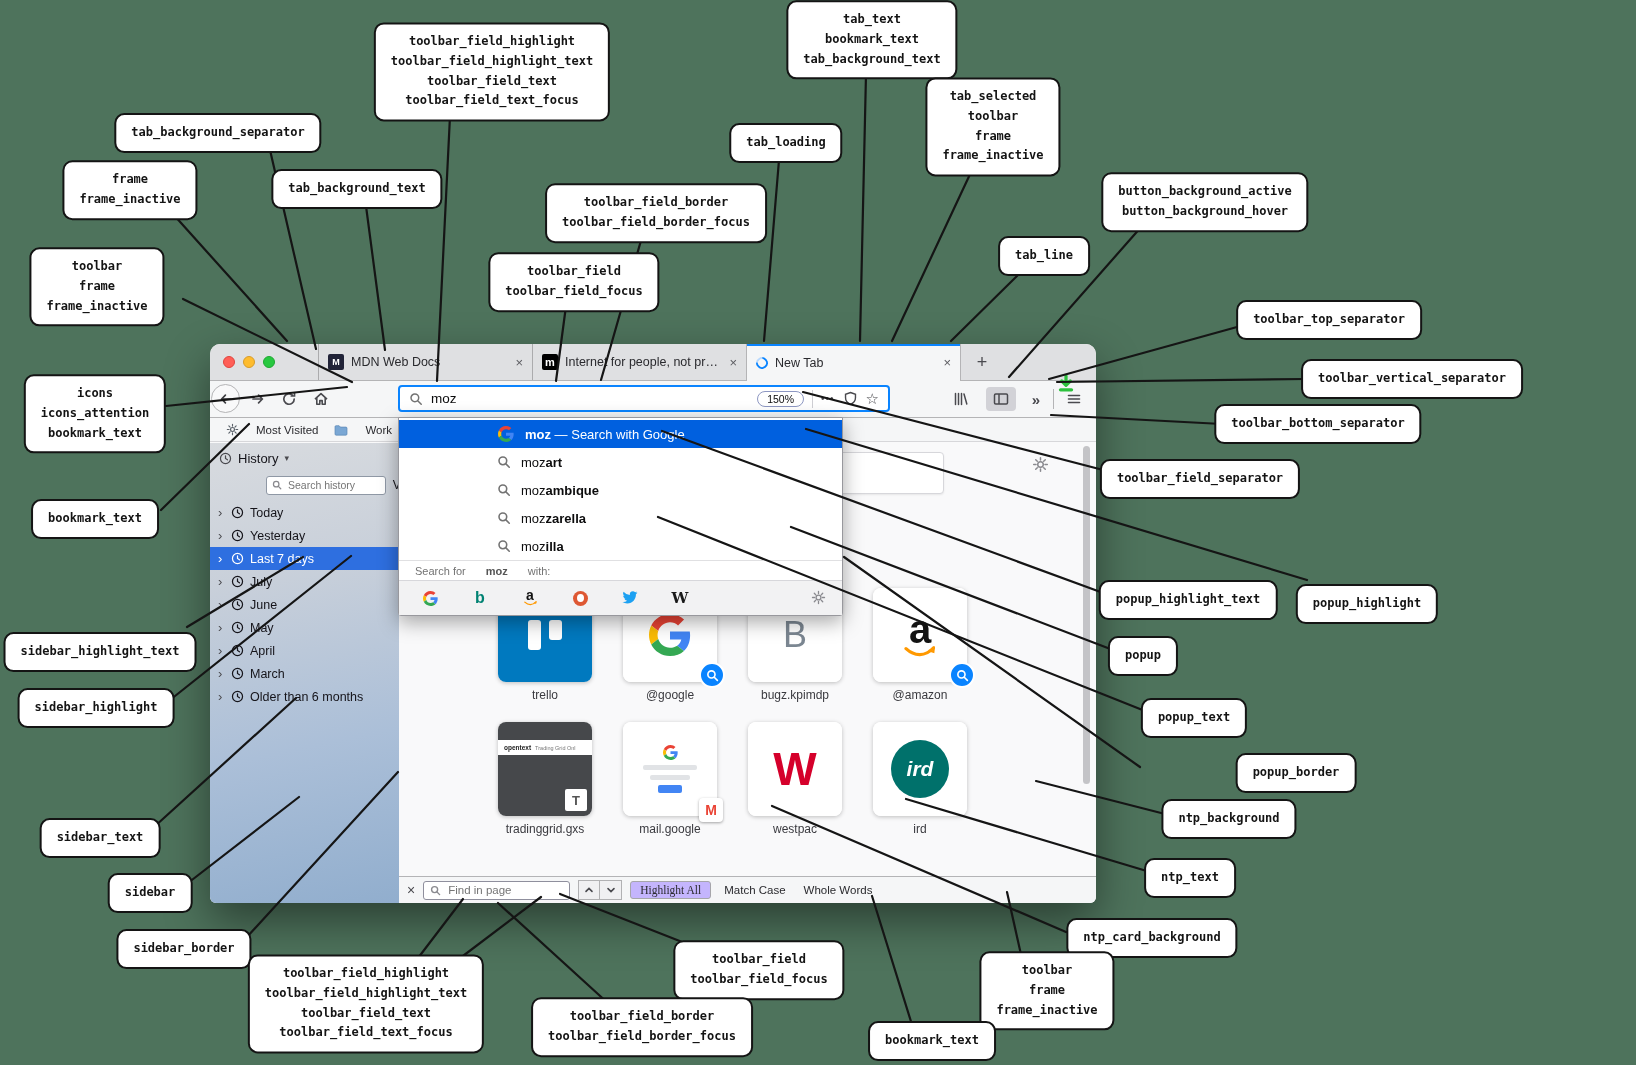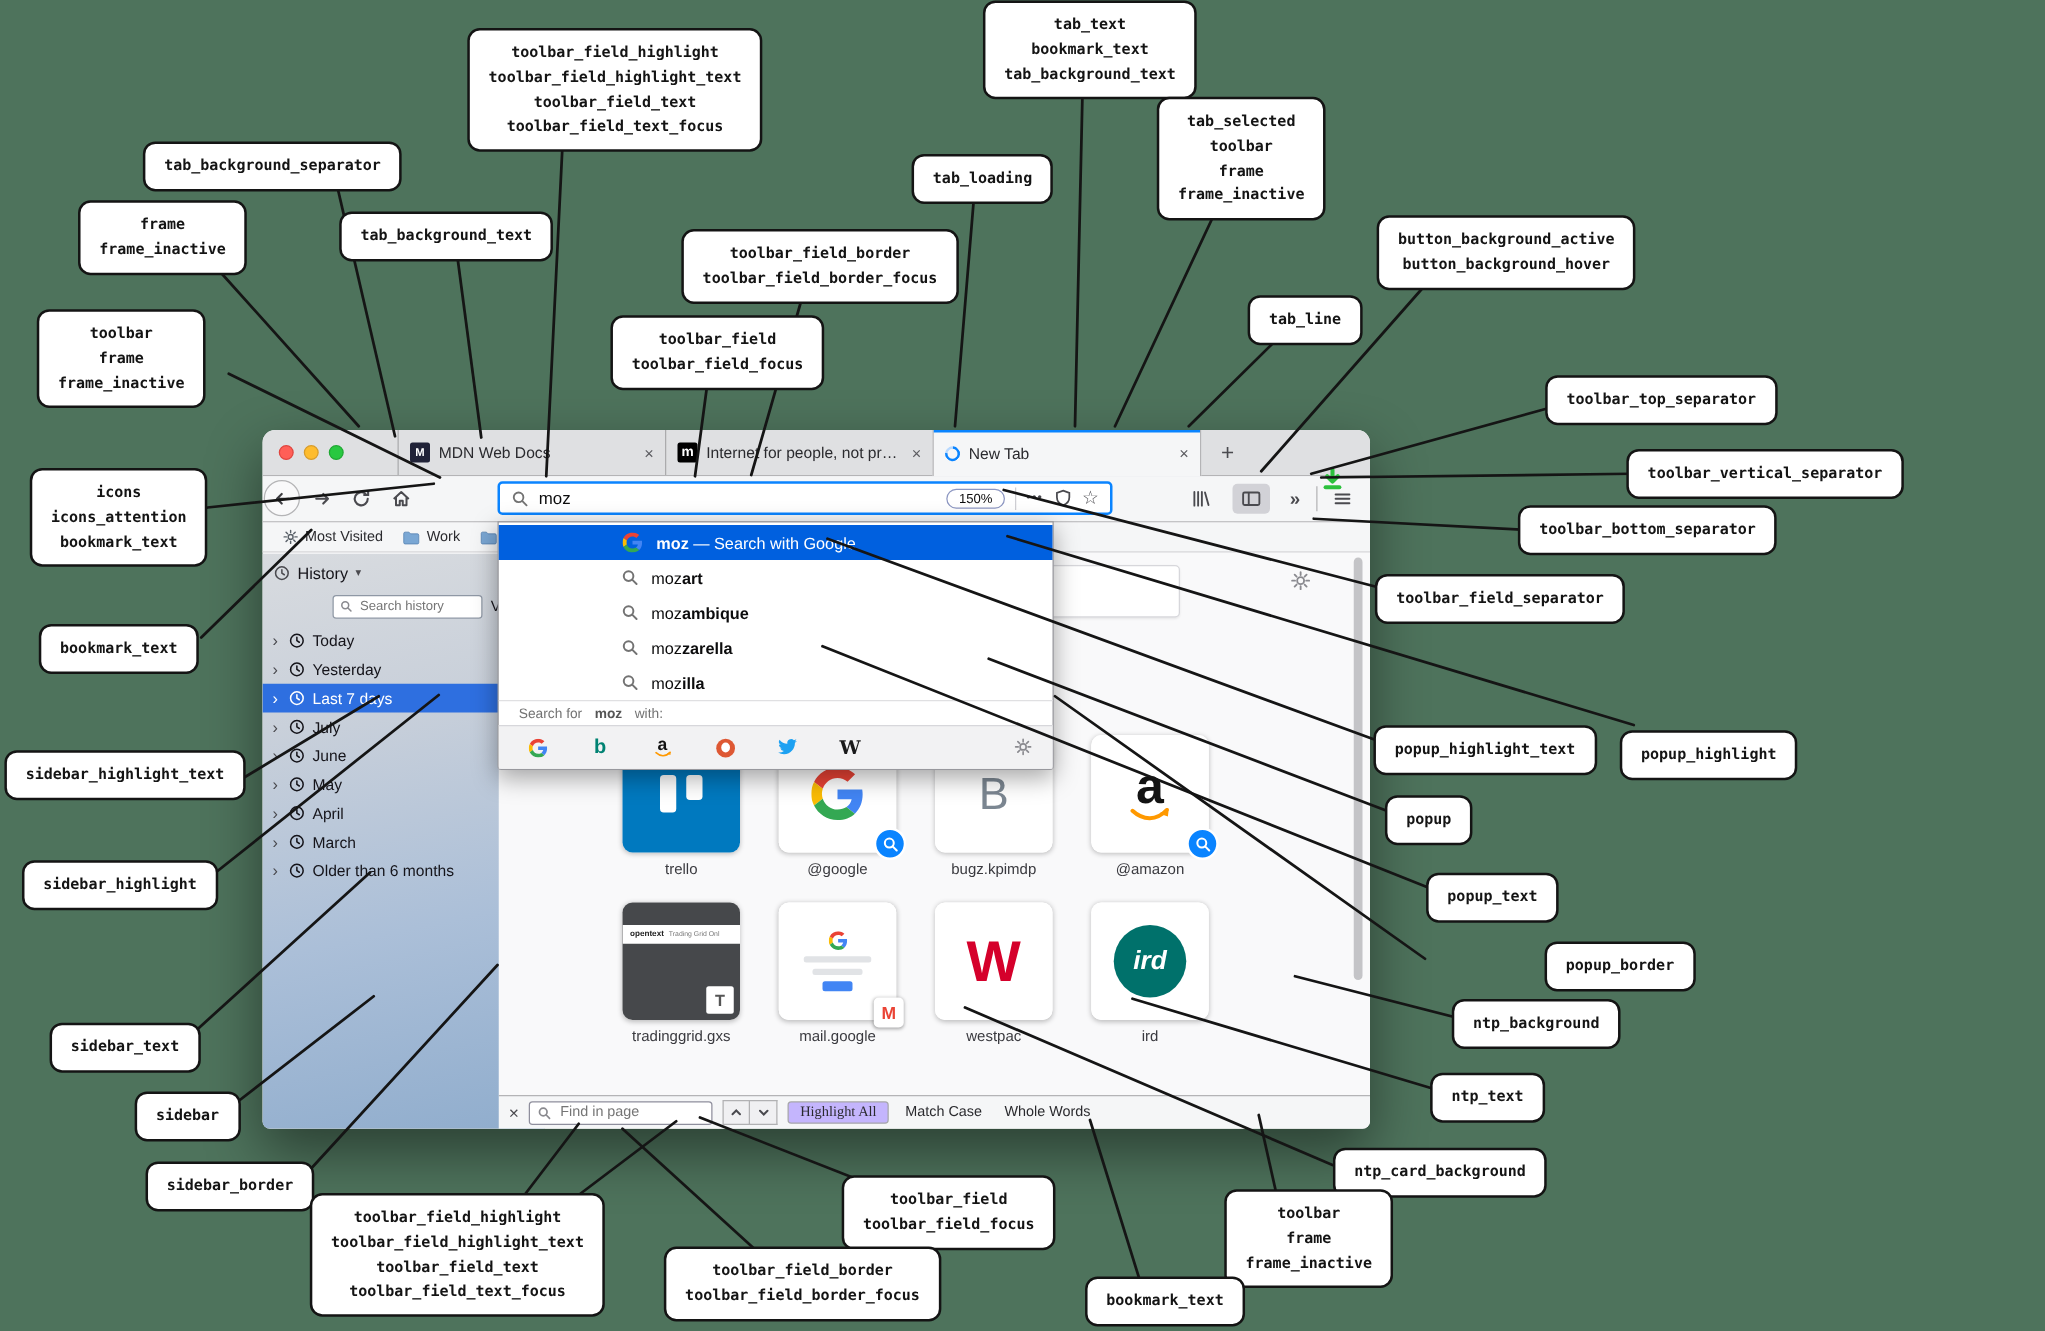--- a/index.html
+++ b/index.html
@@ -57,21 +57,21 @@
   .nav-lib{left:742px;top:9px;width:18px;height:18px;}
   .nav-sbtn{left:776px;top:6px;width:30px;height:24px;background:#d2d2d7;border-radius:4px;}
   .nav-ovf{left:816px;top:7px;width:20px;height:22px;font-size:15px;font-weight:bold;color:#4a4a4f;}
   .nav-vsep{position:absolute;left:843px;top:8px;width:1px;height:20px;background:#b4b4b6;}
   .nav-burger{left:856px;top:10px;width:16px;height:16px;}
   .nav-dl{left:846px;top:-8px;width:20px;height:20px;}
 
   
   .bmbar{position:absolute;left:0;top:74px;right:0;height:24px;background:#f5f6f7;border-bottom:1px solid #d7d7da;
          display:flex;align-items:center;gap:16px;padding-left:16px;box-sizing:border-box;font-size:11.5px;color:#2a2a2e;}
-  .bm-item{display:flex;align-items:center;gap:5px;white-space:nowrap;}
+  .bm-item{display:flex;align-items:center;gap:17px;white-space:nowrap;}
 
   
   .sidebar{position:absolute;left:0;top:99px;width:226px;bottom:0;box-sizing:border-box;border-right:1px solid #8e99a7;
            background:linear-gradient(168deg,#d8dbdf 0%,#c9d0da 28%,#abbfd8 64%,#90adcd 100%);}
   .sb-head{height:30px;display:flex;align-items:center;gap:6px;padding:0 9px;color:#15141a;}
   .sb-title{font-size:13px;}
   .sb-carr{font-size:9px;color:#4a4a4f;}
   .sb-close{margin-left:auto;font-size:14px;color:#4a4a4f;line-height:1;}
   .sb-search{height:24px;display:flex;align-items:center;gap:6px;padding:0 8px;margin-left:48px;}
   .sb-field{width:120px;height:19px;background:#fff;border:1px solid #8f98a5;border-radius:3px;display:flex;
@@ -132,21 +132,21 @@
   .fb-ha{border:1px solid #a6a6aa;background:#c4b5fd;border-radius:3px;padding:2px 9px;font-family:Liberation Serif, serif;}
   .fb-flat{padding:2px 5px;}
 
   
   .popup{position:absolute;left:188px;top:73px;width:445px;height:199px;background:#fff;border:1px solid #98989d;
          box-sizing:border-box;box-shadow:0 6px 20px rgba(0,0,0,.35);z-index:3;border-radius:0 0 3px 3px;}
   .p-tophit{margin-top:2px;height:28px;background:#0060df;color:#fff;display:flex;align-items:center;gap:10px;
             padding-left:98px;font-size:13px;}
   .prow{height:28px;display:flex;align-items:center;gap:10px;padding-left:98px;font-size:13px;color:#0c0c0d;}
   .p-div{border-top:1px solid #e0e0e2;}
-  .p-foot{height:20px;display:flex;align-items:center;padding-left:16px;font-size:11px;color:#737373;gap:10px;}
+  .p-foot{height:20px;display:flex;align-items:center;padding-left:16px;font-size:11px;color:#737373;gap:20px;}
   .p-foot b{color:#555;}
   .p-engines{position:absolute;left:0;right:0;bottom:0;height:35px;background:#f2f2f3;border-top:1px solid #d7d7db;
              display:flex;align-items:center;gap:32px;padding-left:22px;box-sizing:border-box;}
   .p-gear{position:absolute;right:16px;top:9px;}
 </style>
 </head>
 <body>
 
 <div class="canvas" style="background: rgb(78, 115, 92);">
 
@@ -642,21 +642,21 @@
       <div class="callout" style="left: 1329px; top: 320px;">toolbar_top_separator</div>
       <div class="callout" style="left: 1412px; top: 379px;">toolbar_vertical_separator</div>
       <div class="callout" style="left: 95px; top: 414px;">icons
 icons_attention
 bookmark_text</div>
       <div class="callout" style="left: 1318px; top: 424px;">toolbar_bottom_separator</div>
       <div class="callout" style="left: 1200px; top: 479px;">toolbar_field_separator</div>
       <div class="callout" style="left: 95px; top: 519px;">bookmark_text</div>
       <div class="callout" style="left: 1367px; top: 604px;">popup_highlight</div>
       <div class="callout" style="left: 1188px; top: 600px;">popup_highlight_text</div>
-      <div class="callout" style="left: 100px; top: 620px; text-align: center;">sidebar_highlight_text</div>
+      <div class="callout" style="left: 100px; top: 652px; text-align: center;">sidebar_highlight_text</div>
       <div class="callout" style="left: 1143px; top: 656px;">popup</div>
       <div class="callout" style="left: 96px; top: 708px;">sidebar_highlight</div>
       <div class="callout" style="left: 1194px; top: 718px;">popup_text</div>
       <div class="callout" style="left: 1264px; top: 773px; margin-left: 32px;">popup_border</div>
       <div class="callout" style="left: 1229px; top: 819px;">ntp_background</div>
       <div class="callout" style="left: 100px; top: 838px;">sidebar_text</div>
       <div class="callout" style="left: 1190px; top: 878px;">ntp_text</div>
       <div class="callout" style="left: 150px; top: 893px;">sidebar</div>
       <div class="callout" style="left: 1152px; top: 938px;">ntp_card_background</div>
       <div class="callout" style="left: 184px; top: 949px;">sidebar_border</div>

